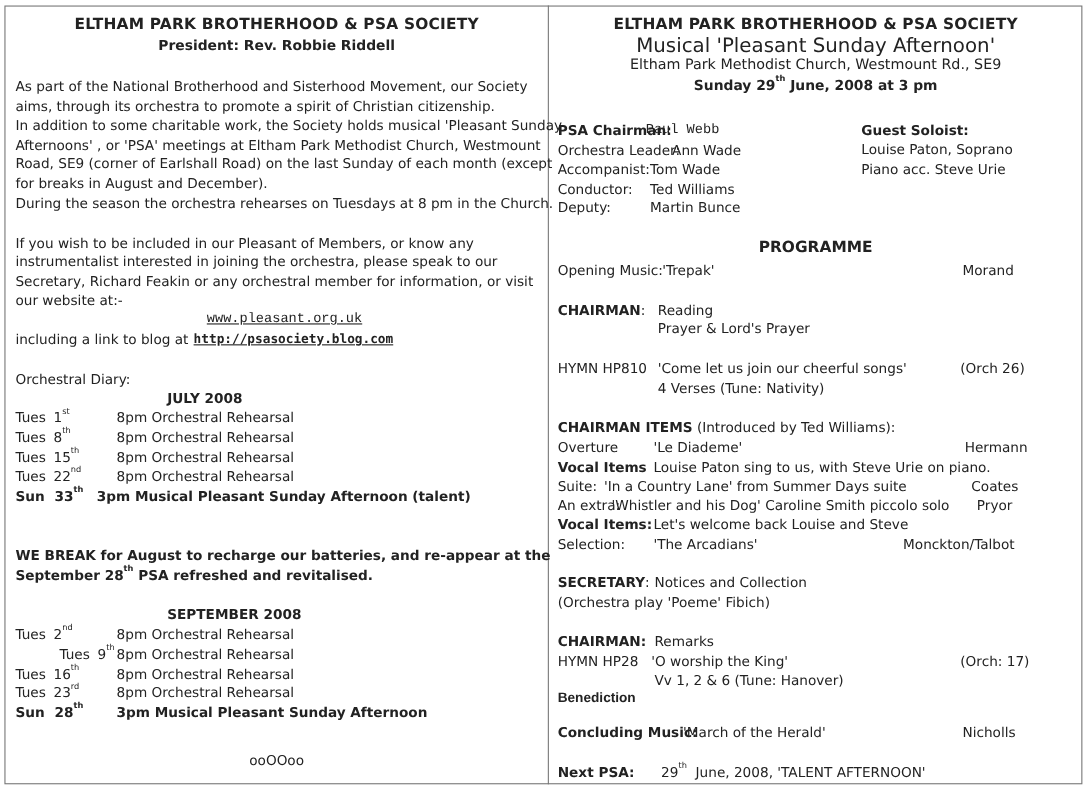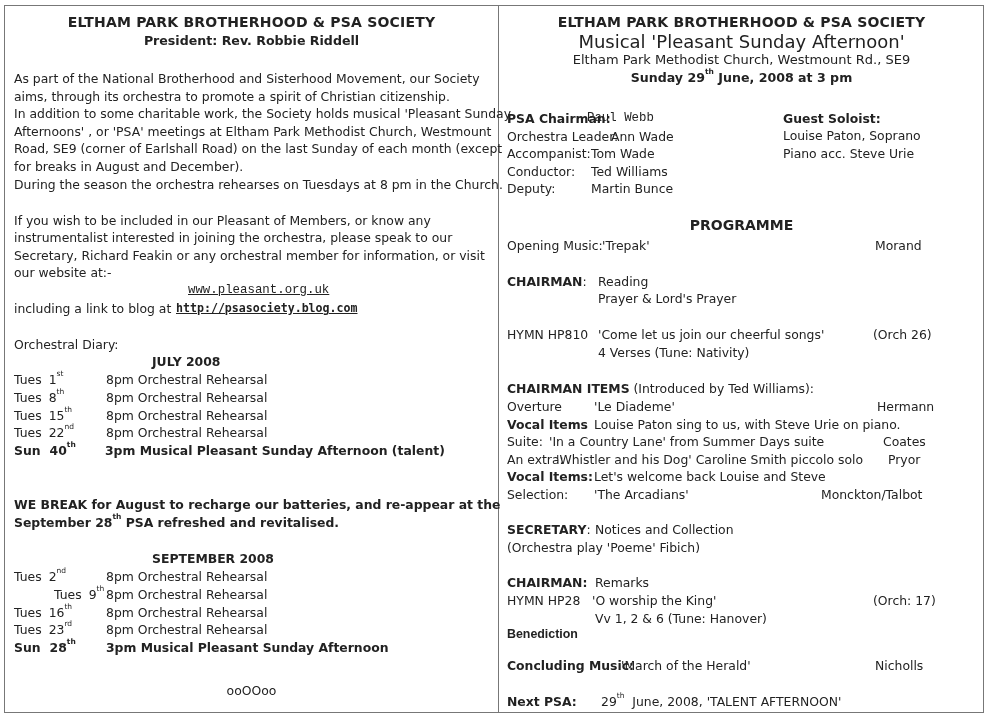--- a/index.html
+++ b/index.html
@@ -63,22 +63,22 @@
       </div>
       <div>
         <div class="t" style="left: 9px; top: 401.6px;"><span>Tues</span><span style="margin-left: 7px;">15</span><sup>th</sup></div>
         <div class="t" style="left: 101px; top: 401.6px;">8pm Orchestral Rehearsal</div>
       </div>
       <div>
         <div class="t" style="left: 9px; top: 419.4px;"><span>Tues</span><span style="margin-left: 7px;">22</span><sup>nd</sup></div>
         <div class="t" style="left: 101px; top: 419.4px;">8pm Orchestral Rehearsal</div>
       </div>
       <div>
-        <div class="t b" style="left: 9px; top: 437.2px;"><span>Sun</span><span style="margin-left: 9px;">40</span><sup>th</sup></div>
-        <div class="t b" style="left: 100px; top: 437.2px;">3pm Musical Pleasant Sunday Afternoon (talent)</div>
+        <div class="t b" style="left: 9px; top: 437.2px;"><span>Sun</span><span style="margin-left: 9px;">33</span><sup>th</sup></div>
+        <div class="t b" style="left: 83px; top: 437.2px;">3pm Musical Pleasant Sunday Afternoon (talent)</div>
       </div>
     </div>
 
   <div class="t b" style="left:9px;top:491px;">WE BREAK for August to recharge our batteries, and re-appear at the</div>
   <div class="t b" style="left:9px;top:509px;"><span>September 28</span><sup>th</sup><span> PSA refreshed and revitalised.</span></div>
 
   <div class="t b" style="left:147px;top:545px;">SEPTEMBER 2008</div>
   <div id="sept-list">
       <div>
         <div class="t" style="left: 9px; top: 563px;"><span>Tues</span><span style="margin-left: 7px;">2</span><sup>nd</sup></div>

